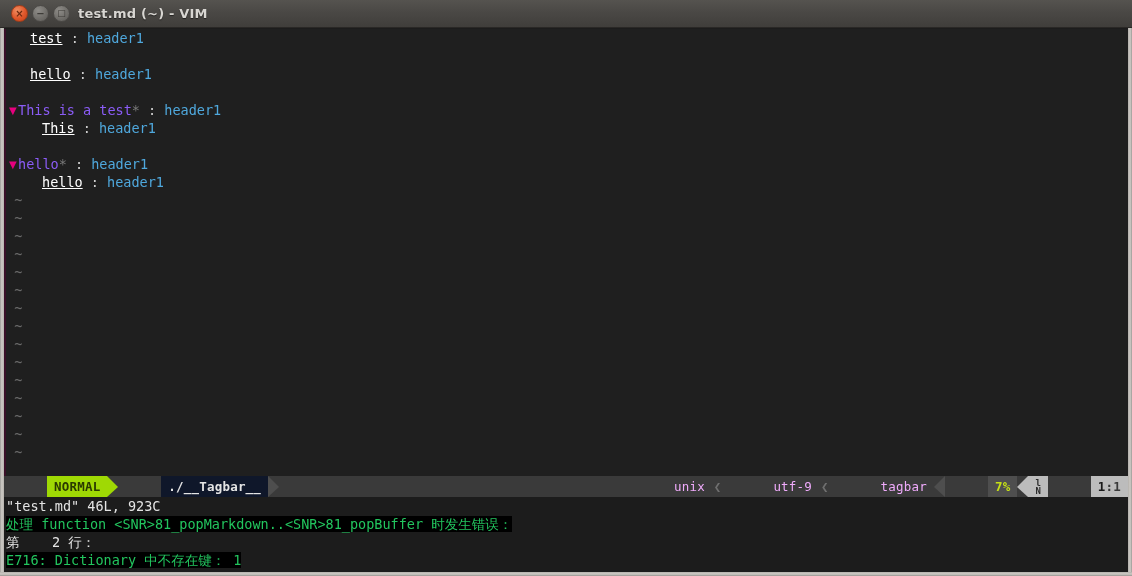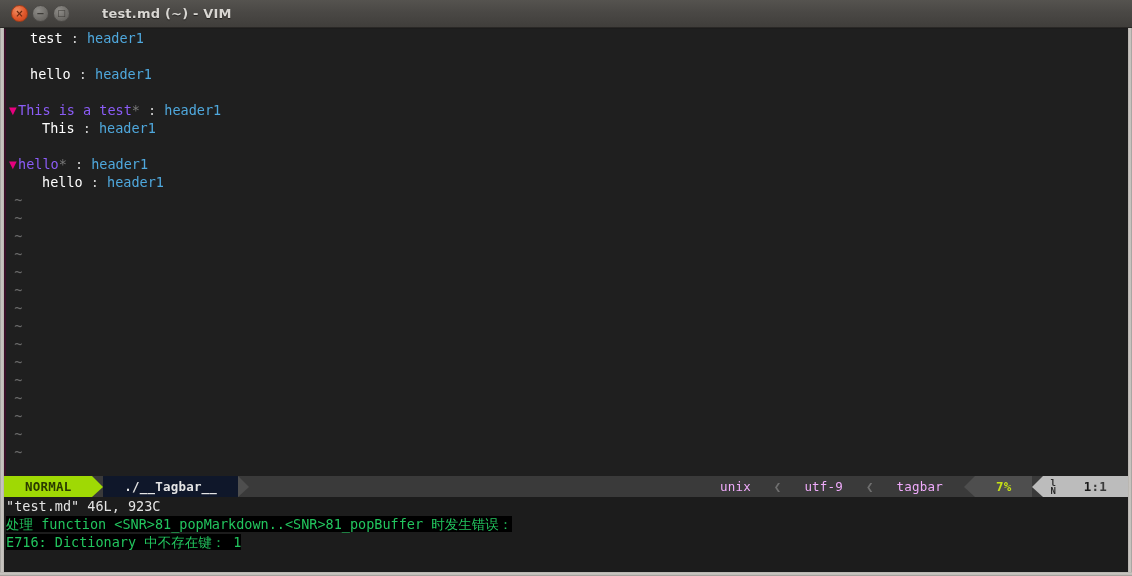--- a/index.html
+++ b/index.html
@@ -34,21 +34,21 @@
     background:radial-gradient(circle at 35% 30%,#f08e62 0%,#e0562a 55%,#c1441c 100%);
     color:#6d2a10;border:1px solid #a33c18;
   }
   .wbtn.min,.wbtn.max{
     background:radial-gradient(circle at 35% 30%,#8e8c88 0%,#716f6b 55%,#5c5a57 100%);
     color:#3a3835;border:1px solid #4c4a47;
   }
   .wbtn .g{transform:translateY(-0.5px);}
   .wbtn.max .g{font-size:9px;}
   .wtitle{
-    margin-left:32px;
+    margin-left:8px;
     color:#d8d6d2;
     font-family:"DejaVu Sans","Liberation Sans",sans-serif;
     font-size:13px;font-weight:bold;
     letter-spacing:.2px;
     text-shadow:0 1px 1px rgba(0,0,0,.55);
   }
 
   
   .frame-left{
     position:absolute;left:0;top:28px;width:4px;height:548px;
@@ -86,42 +86,43 @@
   .fold{
     color:#e6007e;
     display:inline-block;width:9px;
     margin-left:3px;
     font-family:"DejaVu Sans","Liberation Sans",sans-serif;
     font-size:10px;
     transform:translateY(-1px);
   }
   .pad{display:inline-block;width:12px;}
   .tilde{color:#6a6a6a;}
-  .kind{color:#ffffff;}
+  .kind{color:#ffffff;text-decoration:underline;}
   .tagname{color:#8b5cf6;}
   .star{color:#7a7a7a;}
   .sep{color:#d0d0d0;}
   .scope{color:#4fa8dd;}
 
   
   .statusline{
     position:absolute;left:4px;top:476px;width:1124px;height:21px;
     background:#3a3a3a;
     display:flex;align-items:stretch;
     font-size:12.5px;
     overflow:hidden;
   }
   .sl-left{display:flex;align-items:stretch;}
   .sl-right{display:flex;align-items:stretch;margin-left:auto;}
   .seg{
     display:flex;align-items:center;
-    padding:0 21px;
+    padding:0 7px;
     white-space:nowrap;
     font-weight:bold;
     letter-spacing:.2px;
+    margin-left:43px;
   }
   .seg-mode{background:#9fd904;color:#2a3a00;}
   .seg-file{background:#0f172a;color:#e4e4e4;}
   .arrow{
     width:11px;align-self:stretch;
     position:relative;
   }
   .arrow::after{
     content:"";position:absolute;left:0;top:0;
     width:0;height:0;
@@ -246,16 +247,17 @@
         <b>1</b>
           <span>:</span>
           <span>1</span>
       </div>
     </div>
   </div>
 
   <div class="messages" id="message-area">
       <div class="msg msg-plain">"test.md" 46L, 923C</div>
       <div class="msg msg-err"><span>处理 function &lt;SNR&gt;81_popMarkdown..&lt;SNR&gt;81_popBuffer 时发生错误：</span></div>
+      <div class="msg msg-plain">第    2 行：</div>
       <div class="msg msg-err"><span>E716: Dictionary 中不存在键： 1</span></div>
     </div>
 
 </div>
 
 </body></html>

